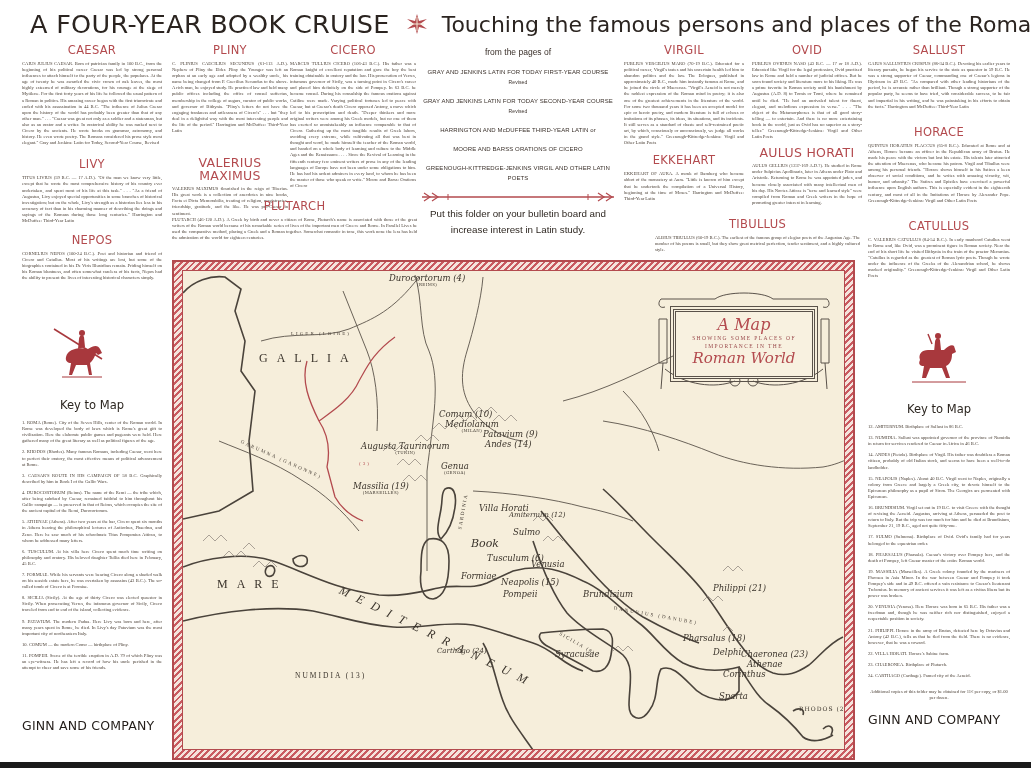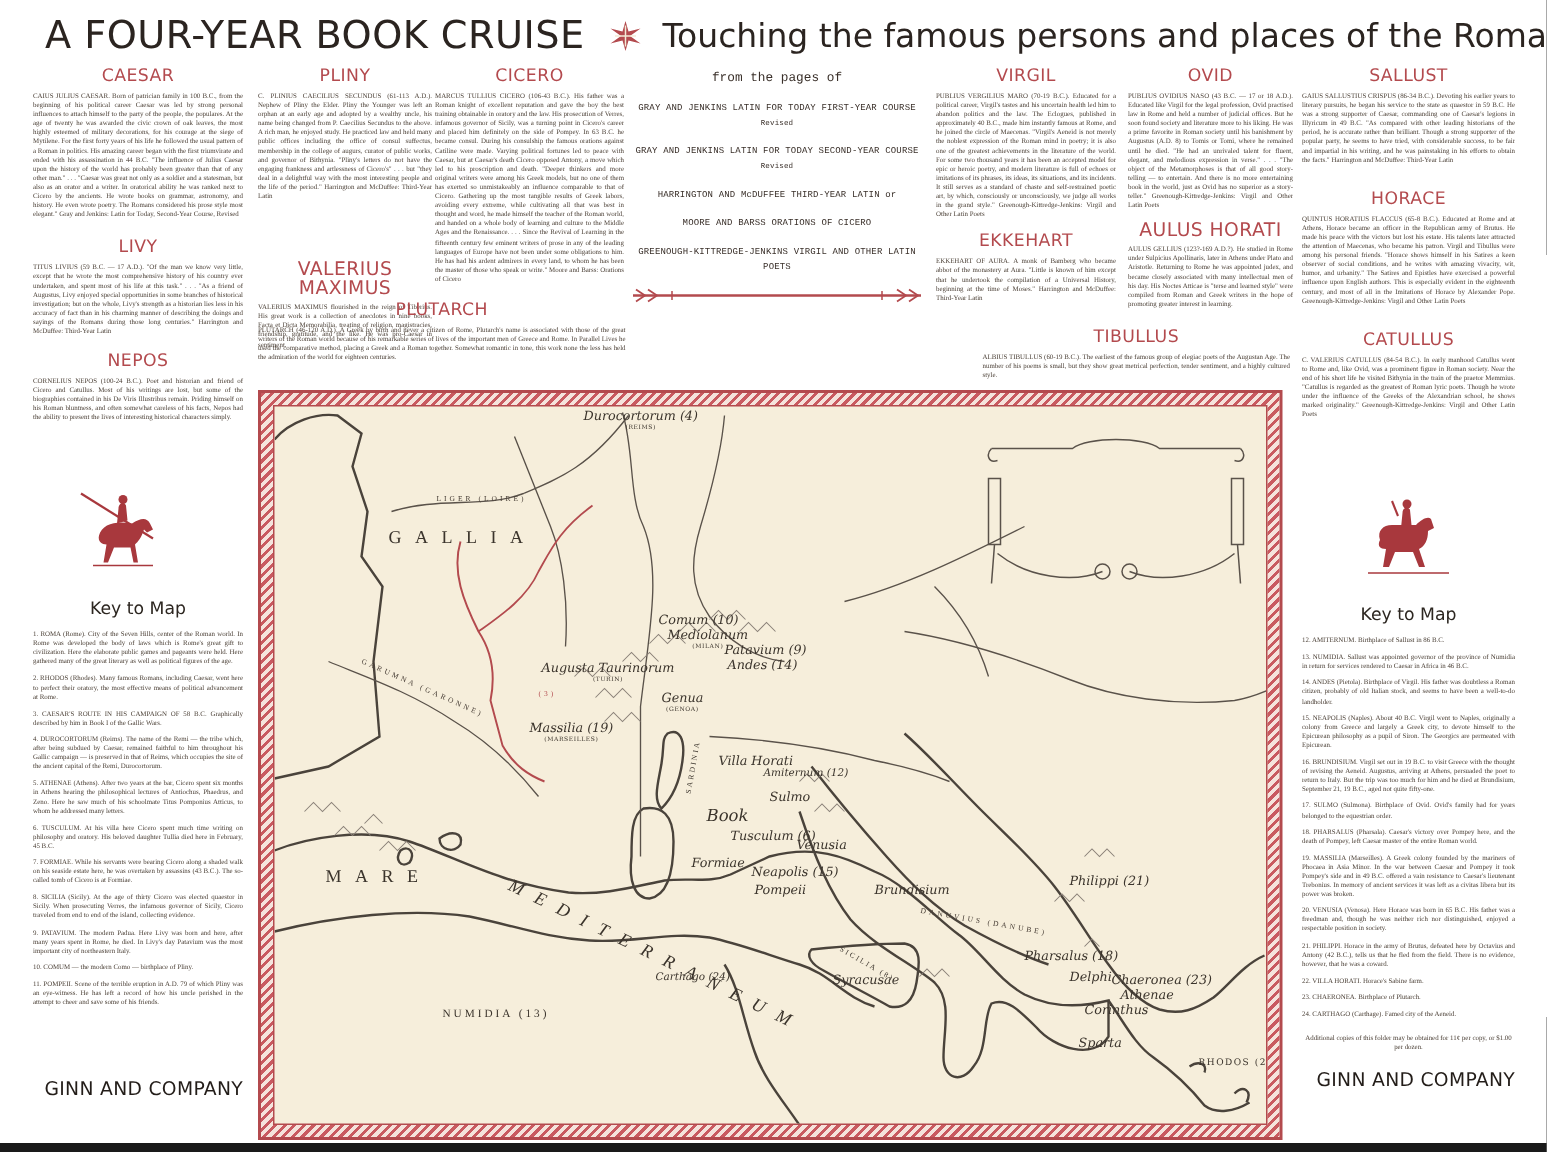--- a/index.html
+++ b/index.html
@@ -6,29 +6,29 @@
 html,body{width:1031px;height:768px;overflow:hidden;background:#1a1a1a}
 .sheet{position:absolute;left:0;top:0;width:1031px;height:762px;background:#ffffff;font-family:"Liberation Sans",sans-serif;color:#2c2620;overflow:hidden}
 .title-bar{position:absolute;left:30px;top:9px;width:990px;height:30px;display:flex;align-items:center;white-space:nowrap}
 .title-main{font-family:"DejaVu Sans",sans-serif;font-size:25.5px;letter-spacing:.3px;color:#2b2420}
 .title-cross{display:inline-block;width:22px;height:22px;margin:0 14px 0 16px;position:relative}
 .title-sub{font-family:"DejaVu Sans",sans-serif;font-size:22px;color:#2b2420}
 .col{position:absolute;font-family:"Liberation Serif",serif;font-size:4.6px;line-height:6.1px;color:#4a3f35;text-align:justify}
 .head{font-family:"DejaVu Sans",sans-serif;color:#b34a4e;font-size:11.5px;text-align:center;letter-spacing:.3px;margin-bottom:4px;line-height:13px}
 .head.big{font-size:12.5px}
 .bio{margin-bottom:4px}
-.center-block{position:absolute;left:418px;top:44px;width:200px;text-align:center;font-family:Liberation Mono, monospace;color:#3a302a}
+.center-block{position:absolute;left:418px;top:44px;width:200px;text-align:center;font-family:Liberation Sans, sans-serif;color:#3a302a}
 .center-block .from{font-size:8.5px;margin:3px 0 10px}
 .center-block .book{font-size:6px;line-height:10px;margin-bottom:9px;letter-spacing:.1px}
 .center-block .book small{font-size:5px}
 .rule{position:relative;height:8px;margin:8px 4px 6px}
 .center-block .put{font-size:9.8px;line-height:16px;color:#2f2822}
 .key-head{font-family:"DejaVu Sans",sans-serif;font-size:11.5px;text-align:center;color:#2c2620;margin:4px 0 12px}
 .key p{margin-bottom:5px}
-.ginn{font-family:"DejaVu Sans",sans-serif;font-size:12.5px;text-align:right;color:#231d19;letter-spacing:.2px}
+.ginn{font-family:"DejaVu Sans",sans-serif;font-size:12.5px;text-align:left;color:#231d19;letter-spacing:.2px}
 .addl{text-align:center;margin:10px 0 8px}
 .map-frame{position:absolute;left:172px;top:260px;width:683px;height:500px;border:2px solid #b34a4e;
  background:repeating-linear-gradient(135deg,#c95a60 0 2px,#f5e3dc 2px 4.5px)}
 .map-inner{position:absolute;left:8px;top:8px;right:8px;bottom:8px;background:#f6eedb;border:1px solid #b34a4e;overflow:hidden}
 .map-inner svg{position:absolute;left:0;top:0}
 .lbl{position:absolute;font-family:"DejaVu Serif",serif;font-style:italic;font-size:8.5px;color:#3b342c;white-space:nowrap}
 .lbl small{font-style:normal;font-size:4px;display:block;text-align:center;letter-spacing:.4px;margin-top:-1px}
 .region{position:absolute;font-family:"Liberation Serif",serif;font-size:12px;letter-spacing:9px;color:#3b342c;white-space:nowrap}
 .river{position:absolute;font-family:"Liberation Serif",serif;font-size:5px;letter-spacing:2px;color:#4a4038;white-space:nowrap}
 .cartouche{position:absolute;left:472px;top:18px;width:178px;height:108px}
@@ -85,21 +85,21 @@
     <p>8. SICILIA (Sicily). At the age of thirty Cicero was elected quaestor in Sicily. When prosecuting Verres, the infamous governor of Sicily, Cicero traveled from end to end of the island, collecting evidence.</p>
     <p>9. PATAVIUM. The modern Padua. Here Livy was born and here, after many years spent in Rome, he died. In Livy's day Patavium was the most important city of northeastern Italy.</p>
     <p>10. COMUM — the modern Como — birthplace of Pliny.</p>
     <p>11. POMPEII. Scene of the terrible eruption in A.D. 79 of which Pliny was an eye-witness. He has left a record of how his uncle perished in the attempt to cheer and save some of his friends.</p>
   </div>
   <div class="ginn" style="position:absolute;left:22px;top:718px;width:140px">GINN AND COMPANY</div>
 
   <div class="col" style="left:172px;top:44px;width:116px">
     <div class="head">PLINY</div>
     <p class="bio">C. PLINIUS CAECILIUS SECUNDUS (61-113 A.D.). Nephew of Pliny the Elder. Pliny the Younger was left an orphan at an early age and adopted by a wealthy uncle, his name being changed from P. Caecilius Secundus to the above. A rich man, he enjoyed study. He practiced law and held many public offices including the office of consul suffectus, membership in the college of augurs, curator of public works, and governor of Bithynia. "Pliny's letters do not have the engaging frankness and artlessness of Cicero's" . . . but "they deal in a delightful way with the most interesting people and the life of the period." Harrington and McDuffee: Third-Year Latin</p>
-    <div class="head big" style="margin-top:38px">VALERIUS MAXIMUS</div>
+    <div class="head big" style="margin-top:22px">VALERIUS MAXIMUS</div>
     <p class="bio">VALERIUS MAXIMUS flourished in the reign of Tiberius. His great work is a collection of anecdotes in nine books, Facta et Dicta Memorabilia, treating of religion, magistracies, friendship, gratitude, and the like. He was pro-Caesar in sentiment.</p>
   </div>
 
   <div class="col" style="left:290px;top:44px;width:126px">
     <div class="head">CICERO</div>
     <p class="bio">MARCUS TULLIUS CICERO (106-43 B.C.). His father was a Roman knight of excellent reputation and gave the boy the best training obtainable in oratory and the law. His prosecution of Verres, infamous governor of Sicily, was a turning point in Cicero's career and placed him definitely on the side of Pompey. In 63 B.C. he became consul. During his consulship the famous orations against Catiline were made. Varying political fortunes led to peace with Caesar, but at Caesar's death Cicero opposed Antony, a move which led to his proscription and death. "Deeper thinkers and more original writers were among his Greek models, but no one of them has exerted so unmistakeably an influence comparable to that of Cicero. Gathering up the most tangible results of Greek labors, avoiding every extreme, while cultivating all that was best in thought and word, he made himself the teacher of the Roman world, and handed on a whole body of learning and culture to the Middle Ages and the Renaissance. . . . Since the Revival of Learning in the fifteenth century few eminent writers of prose in any of the leading languages of Europe have not been under some obligations to him. He has had his ardent admirers in every land, to whom he has been the master of those who speak or write." Moore and Barss: Orations of Cicero</p>
   </div>
 
   <div class="col" style="left:172px;top:200px;width:245px">
     <div class="head">PLUTARCH</div>
@@ -114,20 +114,21 @@
     <div class="book"><span>MOORE AND BARSS  ORATIONS OF CICERO</span></div>
     <div class="book"><span>GREENOUGH-KITTREDGE-JENKINS  VIRGIL AND OTHER LATIN POETS</span></div>
     <div class="rule">
       <svg width="192" height="10" viewBox="0 0 192 10" style="position:absolute;left:0;top:0">
         <line x1="0" y1="5" x2="192" y2="5" stroke="#b34a4e" stroke-width="1.6"></line>
         <path d="M2 1 L8 5 L2 9 M10 1 L16 5 L10 9 M176 1 L182 5 L176 9 M184 1 L190 5 L184 9" stroke="#b34a4e" fill="none" stroke-width="1.2"></path>
         <line x1="26" y1="2" x2="26" y2="8" stroke="#b34a4e"></line>
           <line x1="166" y1="2" x2="166" y2="8" stroke="#b34a4e"></line>
       </svg>
     </div>
+    <div class="put">Put this folder on your bulletin board and increase interest in Latin study.</div>
   </div>
 
   <div class="col" style="left:624px;top:44px;width:120px">
     <div class="head">VIRGIL</div>
     <p class="bio">PUBLIUS VERGILIUS MARO (70-19 B.C.). Educated for a political career, Virgil's tastes and his uncertain health led him to abandon politics and the law. The Eclogues, published in approximately 40 B.C., made him instantly famous at Rome, and he joined the circle of Maecenas. "Virgil's Aeneid is not merely the noblest expression of the Roman mind in poetry; it is also one of the greatest achievements in the literature of the world. For some two thousand years it has been an accepted model for epic or heroic poetry, and modern literature is full of echoes or imitations of its phrases, its ideas, its situations, and its incidents. It still serves as a standard of chaste and self-restrained poetic art, by which, consciously or unconsciously, we judge all works in the grand style." Greenough-Kittredge-Jenkins: Virgil and Other Latin Poets</p>
     <div class="head" style="margin-top:8px">EKKEHART</div>
     <p class="bio">EKKEHART OF AURA. A monk of Bamberg who became abbot of the monastery at Aura. "Little is known of him except that he undertook the compilation of a Universal History, beginning at the time of Moses." Harrington and McDuffee: Third-Year Latin</p>
   </div>
 
   <div class="col" style="left:752px;top:44px;width:110px">
@@ -277,17 +278,23 @@
           <g fill="none" stroke="#5a524a" stroke-width="1">
             <path d="M6 10 L60 10 C70 2 108 2 118 10 L172 10"></path>
             <path d="M6 10 C2 14 4 20 10 18 M172 10 C176 14 174 20 168 18"></path>
             <path d="M4 30 L12 30 L12 74 L4 74 Z M166 30 L174 30 L174 74 L166 74 Z"></path>
             <path d="M10 80 C30 96 60 100 80 92 M168 80 C148 96 118 100 98 92"></path>
             <circle cx="80" cy="92" r="5"></circle>
               <circle cx="98" cy="92" r="5"></circle>
             <path d="M8 74 L6 100 M170 74 L172 100"></path>
           </g>
         </svg>
+        <div class="cart-box">
+          <div class="cart-a">A Map</div>
+          <div class="cart-s">SHOWING SOME PLACES OF</div>
+          <div class="cart-s">IMPORTANCE IN THE</div>
+          <div class="cart-r">Roman World</div>
+        </div>
       </div>
     </div>
   </div>
 
 </div>
 
 </body></html>

